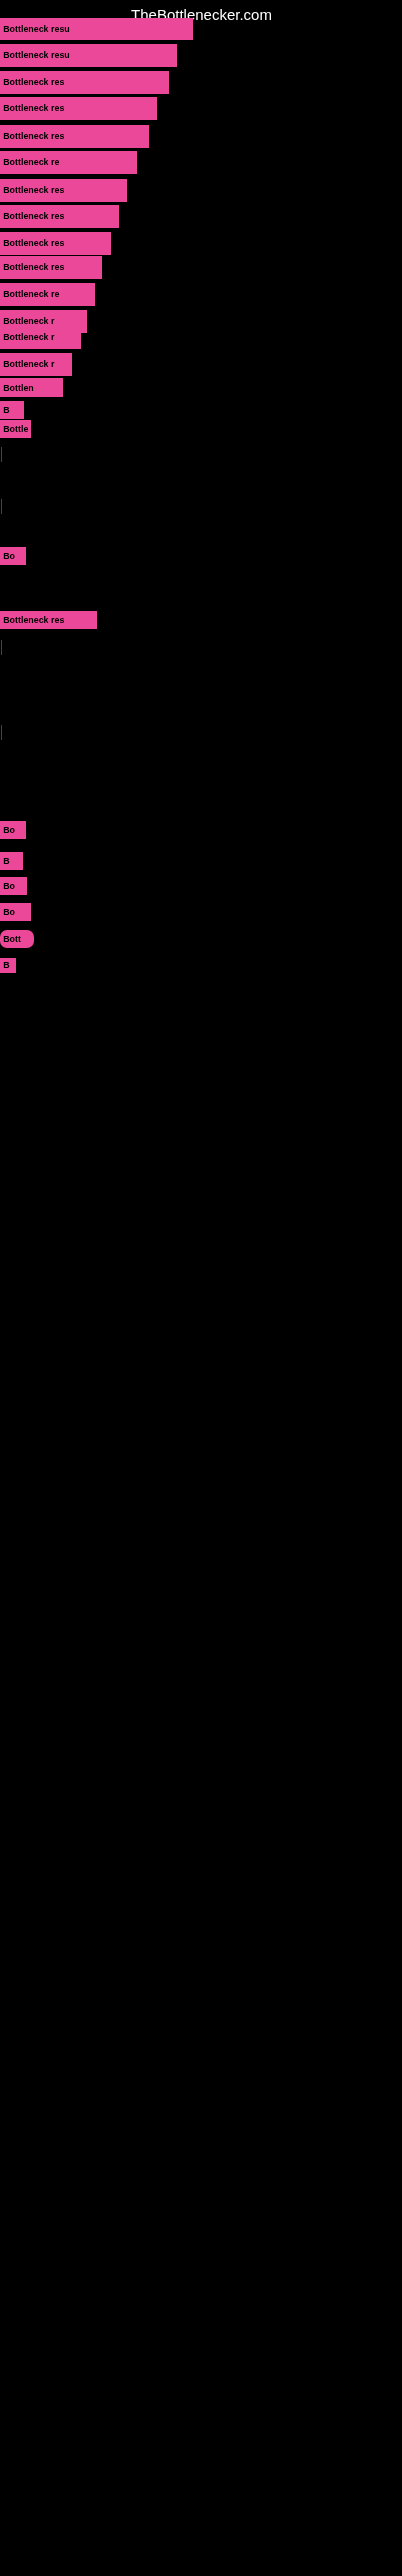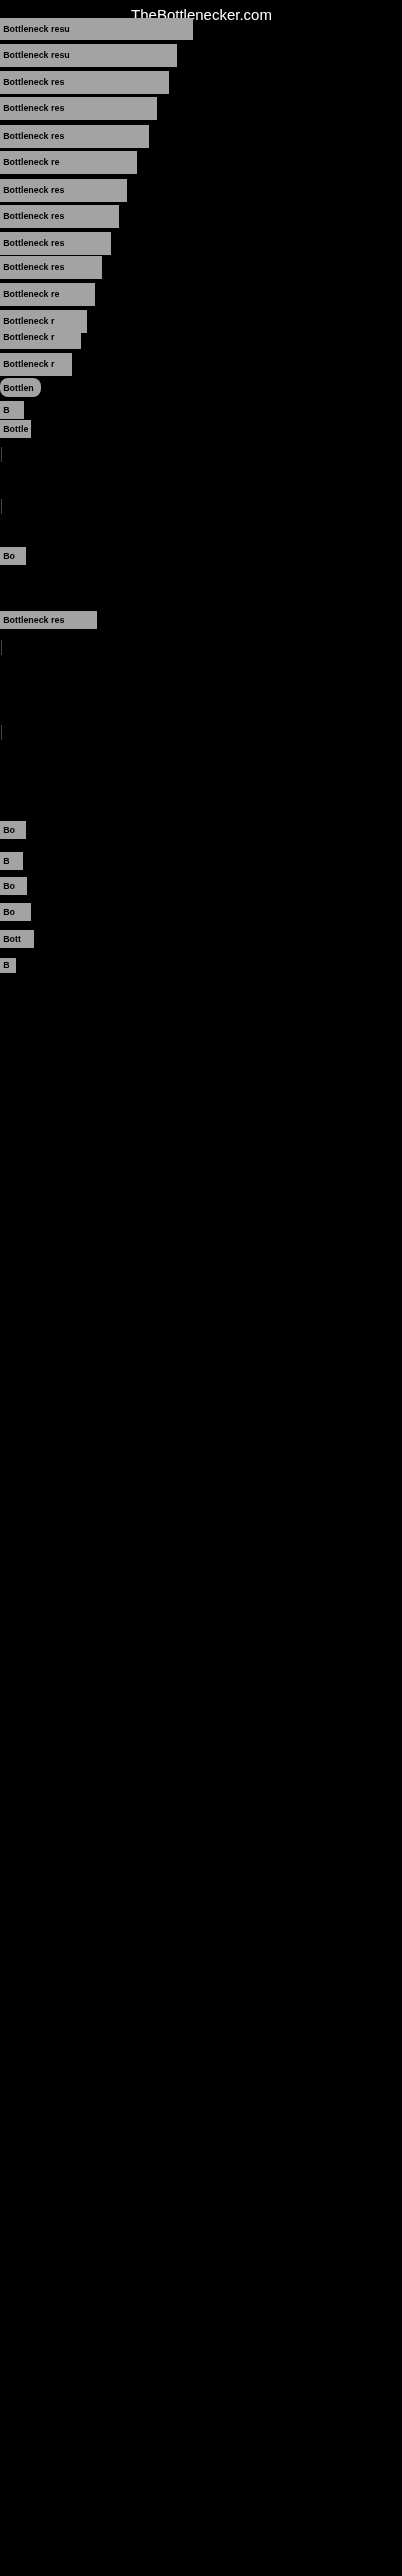--- a/index.html
+++ b/index.html
@@ -19,21 +19,21 @@
       font-size: 15px;
       text-align: center;
       padding: 6.4px 0;
       position: absolute;
       top: 0;
       left: 0;
       right: 0;
     }
     .bottleneck-bar {
       position: absolute;
-      background-color: #a3a3a3;
+      background-color: #ec4899;
       color: #000000;
       font-size: 8.9px;
       font-weight: bold;
       padding: 1.6px 3.2px;
       white-space: nowrap;
       overflow: hidden;
       left: 0;
       display: flex;
       align-items: center;
     }
@@ -57,30 +57,30 @@
     <div class="bottleneck-bar" style="top: 125px; height: 22.5px; width: 149px;">Bottleneck res</div>
     <div class="bottleneck-bar" style="top: 151px; height: 22.5px; width: 137px;">Bottleneck re</div>
     <div class="bottleneck-bar" style="top: 179px; height: 22.5px; width: 127px;">Bottleneck res</div>
     <div class="bottleneck-bar" style="top: 205px; height: 22.5px; width: 119px;">Bottleneck res</div>
     <div class="bottleneck-bar" style="top: 232px; height: 22.5px; width: 111px;">Bottleneck res</div>
     <div class="bottleneck-bar" style="top: 256px; height: 22.5px; width: 102px;">Bottleneck res</div>
     <div class="bottleneck-bar" style="top: 283px; height: 22.5px; width: 95px;">Bottleneck re</div>
     <div class="bottleneck-bar" style="top: 310px; height: 22.5px; width: 87px;">Bottleneck r</div>
     <div class="bottleneck-bar" style="top: 326px; height: 22.5px; width: 81px;">Bottleneck r</div>
     <div class="bottleneck-bar" style="top: 353px; height: 22.5px; width: 72px;">Bottleneck r</div>
-    <div class="bottleneck-bar" style="top: 378px; height: 19.3px; width: 41px; border-radius: 8px;">Bottlen</div>
+    <div class="bottleneck-bar" style="top: 378px; height: 19.3px; width: 63px;">Bottlen</div>
     <div class="bottleneck-bar" style="top: 401px; height: 17.7px; width: 24px;">B</div>
     <div class="bottleneck-bar" style="top: 420px; height: 17.7px; width: 31px;">Bottle</div>
     <div class="vertical-line" style="top: 447px; height: 14.5px;"></div>
     <div class="vertical-line" style="top: 499px; height: 14.5px;"></div>
     <div class="bottleneck-bar" style="top: 547px; height: 17.7px; width: 26px;">Bo</div>
     <div class="bottleneck-bar" style="top: 611px; height: 17.7px; width: 97px;">Bottleneck res</div>
     <div class="vertical-line" style="top: 640px; height: 14.5px;"></div>
     <div class="vertical-line" style="top: 725px; height: 14.5px;"></div>
     <div class="bottleneck-bar" style="top: 821px; height: 17.7px; width: 26px;">Bo</div>
     <div class="bottleneck-bar" style="top: 852px; height: 17.7px; width: 22.5px;">B</div>
     <div class="bottleneck-bar" style="top: 877px; height: 17.7px; width: 27px;">Bo</div>
     <div class="bottleneck-bar" style="top: 903px; height: 17.7px; width: 31px;">Bo</div>
-    <div class="bottleneck-bar" style="top: 930px; height: 17.7px; width: 34px;">Bott</div>
+    <div class="bottleneck-bar" style="top: 930px; height: 17.7px; width: 34px; border-radius: 7px;">Bott</div>
     <div class="bottleneck-bar" style="top: 958px; height: 14.5px; width: 16px;">B</div>
   </div>
 <div id="lines-container"></div>
 
 
 </body></html>

